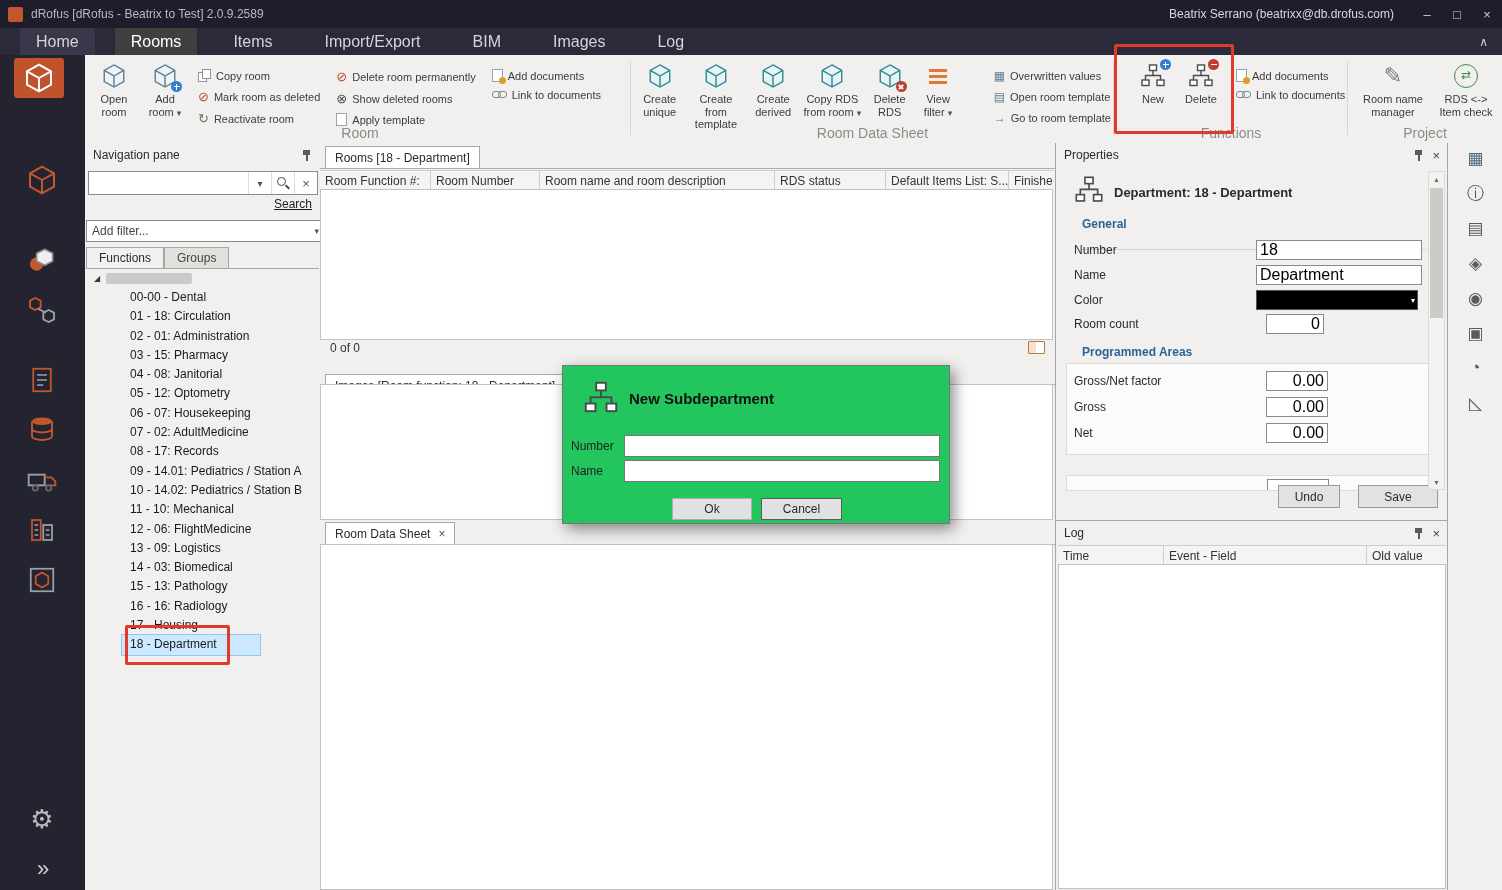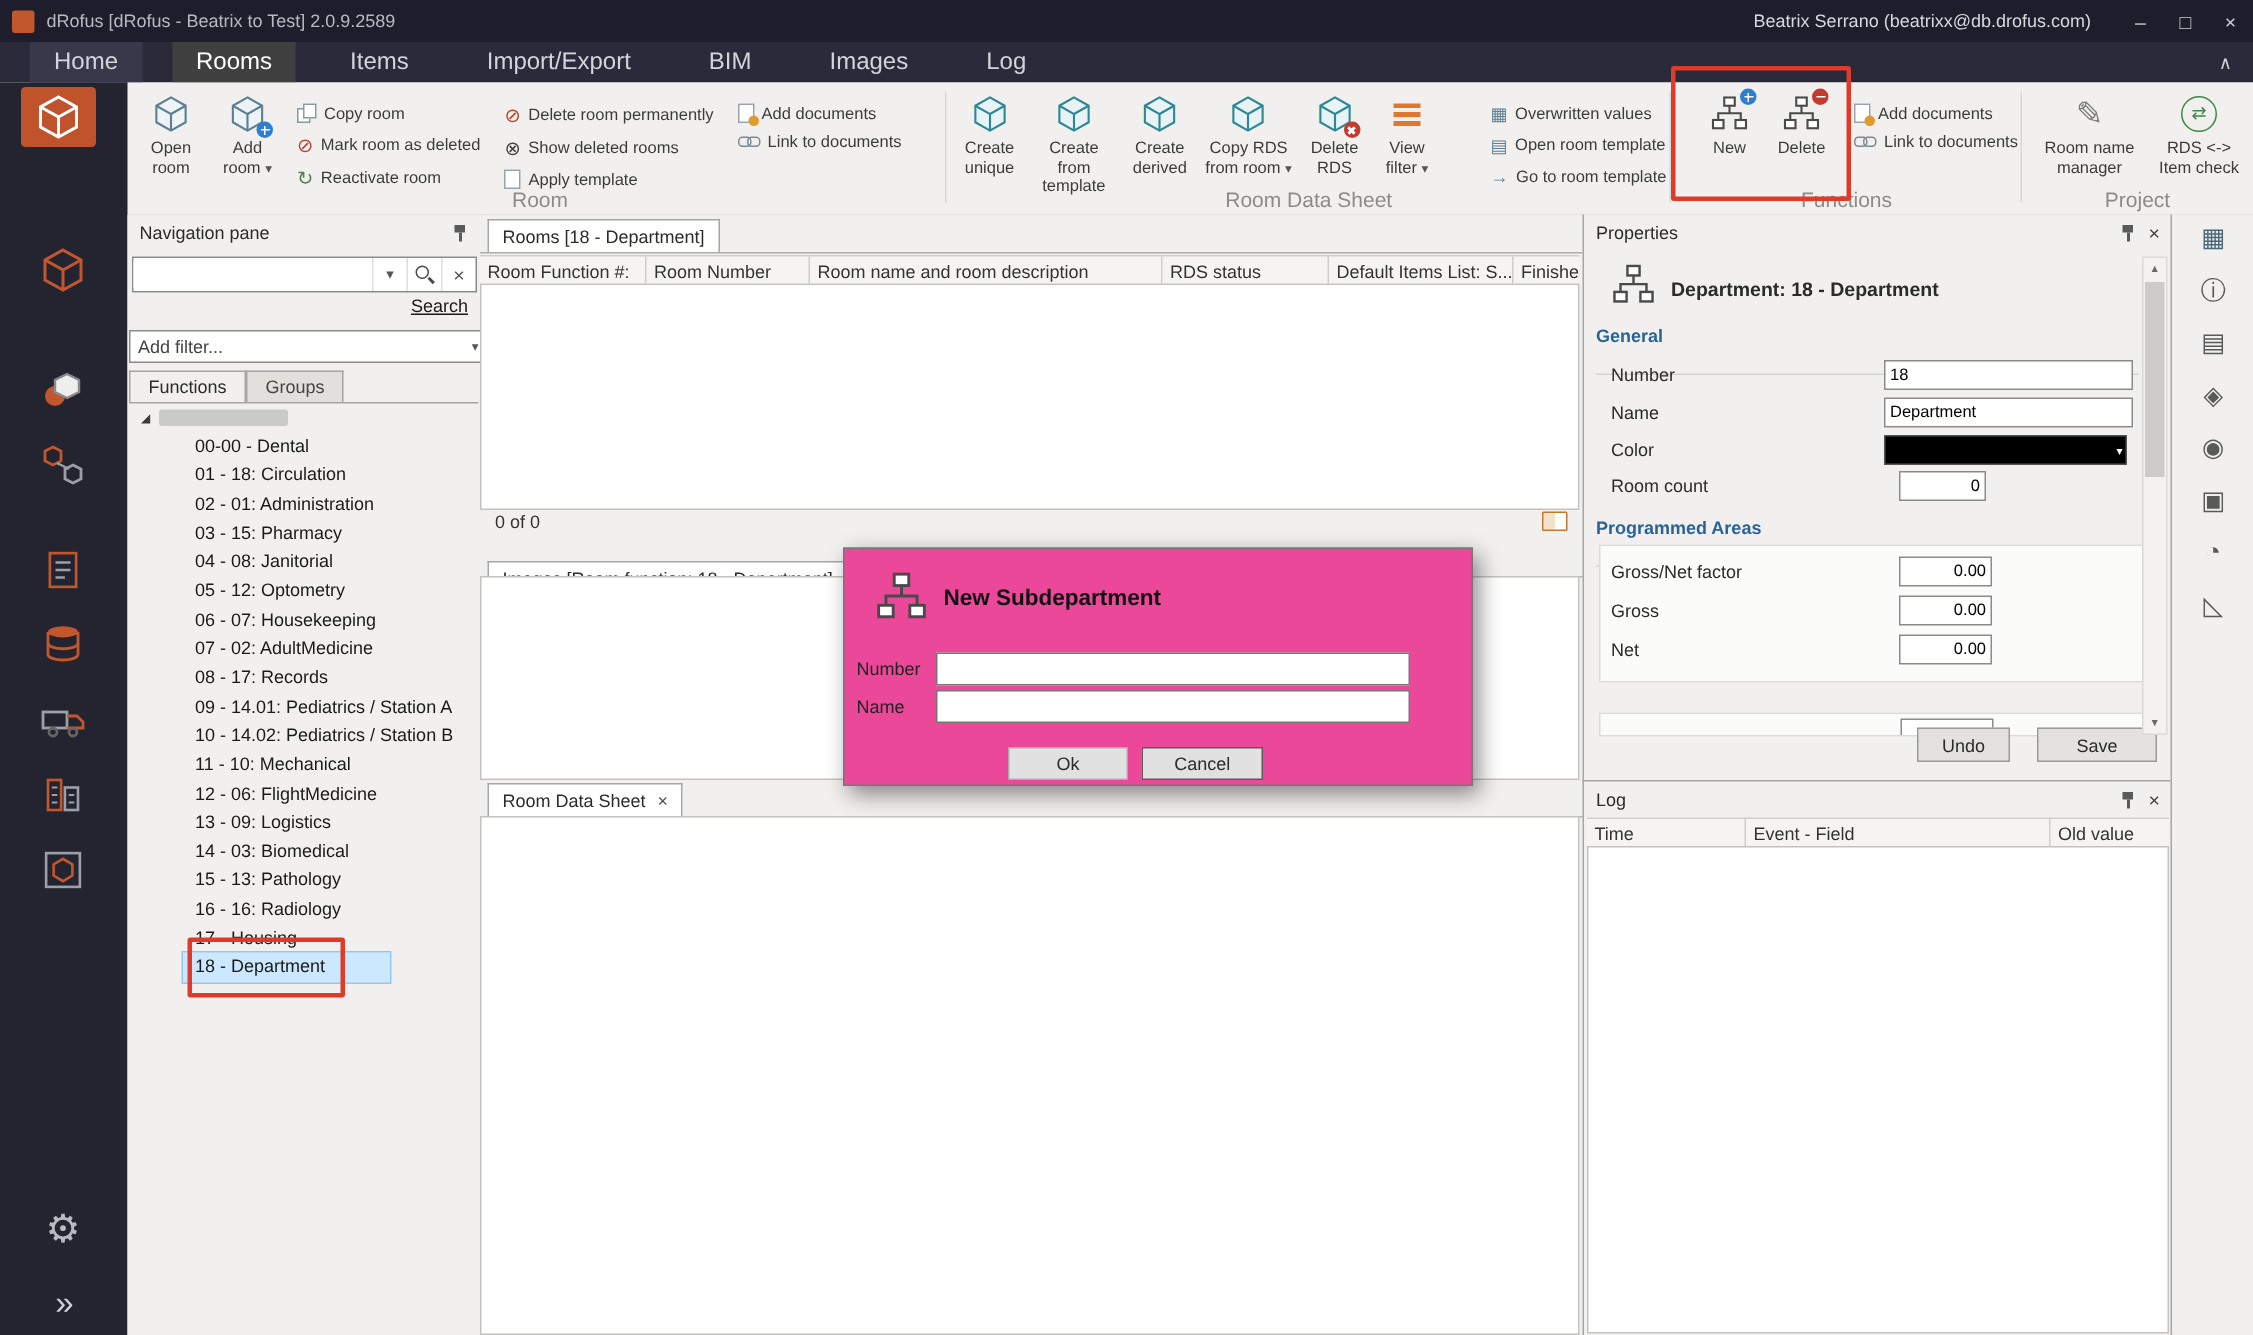--- a/index.html
+++ b/index.html
@@ -84,39 +84,39 @@
   #main{position:absolute;left:320px;top:143px;width:735px;height:747px;background:#f1f0ee;}
   .tabstrip{position:absolute;left:0;right:0;height:25px;border-bottom:1px solid #b0aeaa;}
   .ptab{position:absolute;left:5px;top:3px;height:21px;background:#fff;border:1px solid #a6a6a6;border-bottom:none;display:flex;align-items:center;padding:0 9px;font-size:12px;gap:8px;}
   .thead{position:absolute;display:flex;background:#f5f4f2;border-top:1px solid #cfcdca;border-bottom:1px solid #cfcdca;height:19px;}
   .thcell{display:flex;align-items:center;padding:0 5px;border-right:1px solid #cfcdca;font-size:12px;color:#333;white-space:nowrap;overflow:hidden;}
   .whitebox{position:absolute;background:#fff;border:1px solid #c4c2be;}
   #roomstatus{position:absolute;left:0;right:0;top:195px;height:19px;display:flex;align-items:center;padding:0 10px;font-size:12px;color:#333;}
   
   #props{position:absolute;left:1055px;top:143px;width:392px;height:377px;background:#f1f0ee;border-left:1px solid #a6a6a6;}
   #props .panehead .gl,#logpanel .panehead .gl{cursor:default;}
-  .sect{position:absolute;left:8px;right:22px;font-weight:bold;font-size:12px;color:#2a6496;border-bottom:1px solid #d5d3cf;padding-bottom:18px;}
+  .sect{position:absolute;left:26px;right:22px;font-weight:bold;font-size:12px;color:#2a6496;border-bottom:1px solid #d5d3cf;padding-bottom:18px;}
   .plabel{position:absolute;left:18px;font-size:12px;color:#2b2b2b;}
-  .pinput{position:absolute;height:18px;border:1px solid #8a8a8a;background:#fff;font-size:11px;padding:0 3px;font-family:"Liberation Sans",sans-serif;}
+  .pinput{position:absolute;height:18px;border:1px solid #8a8a8a;background:#fff;font-size:16px;padding:0 3px;font-family:"Liberation Sans",sans-serif;}
   .num{text-align:right;}
   .insetpanel{position:absolute;background:#fbfbfa;border:1px solid #dddbd7;}
   .pbtn{position:absolute;height:21px;background:#e3e2e0;border:1px solid #9a9a9a;font-size:12px;display:flex;align-items:center;justify-content:center;cursor:default;}
   #vscroll{position:absolute;right:3px;top:28px;bottom:30px;width:15px;background:#f3f2f0;border:1px solid #dcdad7;}
   .scrarrow{position:absolute;left:0;right:0;height:14px;display:flex;align-items:center;justify-content:center;font-size:7px;color:#6a6a6a;}
   #scrthumb{position:absolute;left:1px;right:1px;top:16px;height:130px;background:#cdcbc8;}
   #colorswatch{position:absolute;background:#000;border:1px solid #555;display:flex;align-items:center;justify-content:flex-end;}
   #colorswatch .caret{color:#fff;margin-right:2px;font-size:8px;}
   
   #logpanel{position:absolute;left:1055px;top:520px;width:392px;height:370px;background:#f1f0ee;border-left:1px solid #a6a6a6;border-top:1px solid #a6a6a6;}
   
   #rightstrip{position:absolute;left:1447px;top:143px;width:55px;height:747px;background:#f1f0ee;border-left:1px solid #a6a6a6;display:flex;flex-direction:column;align-items:center;padding-top:4px;gap:13px;}
   .stripicon{width:26px;height:22px;display:flex;align-items:center;justify-content:center;font-size:17px;color:#5a5a5a;cursor:default;}
   .stripicon.first{color:#4a6a7a;}
   
-  #dialog{position:absolute;left:562px;top:365px;width:386px;height:157px;background:#ec4899;border:1px solid #767676;box-shadow:4px 5px 14px rgba(0,0,0,.45);z-index:50;padding-left:32px;}
+  #dialog{position:absolute;left:562px;top:365px;width:386px;height:157px;background:#22c55e;border:1px solid #767676;box-shadow:4px 5px 14px rgba(0,0,0,.45);z-index:50;}
   #dlgtitle{position:absolute;left:66px;top:24px;font-weight:bold;font-size:15px;color:#111;}
   .dlglabel{position:absolute;left:8px;font-size:12px;color:#222;}
   .dlginput{position:absolute;left:61px;width:308px;height:20px;border:1px solid #777;font-size:12px;padding:0 3px;font-family:"Liberation Sans",sans-serif;}
   .dlgbtn{position:absolute;top:132px;height:20px;background:#e1e1e1;border:1px solid #adadad;font-size:12px;display:flex;align-items:center;justify-content:center;cursor:default;}
   
   .annotate{position:absolute;border:3px solid #e03a2a;border-radius:2px;pointer-events:none;z-index:60;}
 </style>
 </head>
 <body>
 

